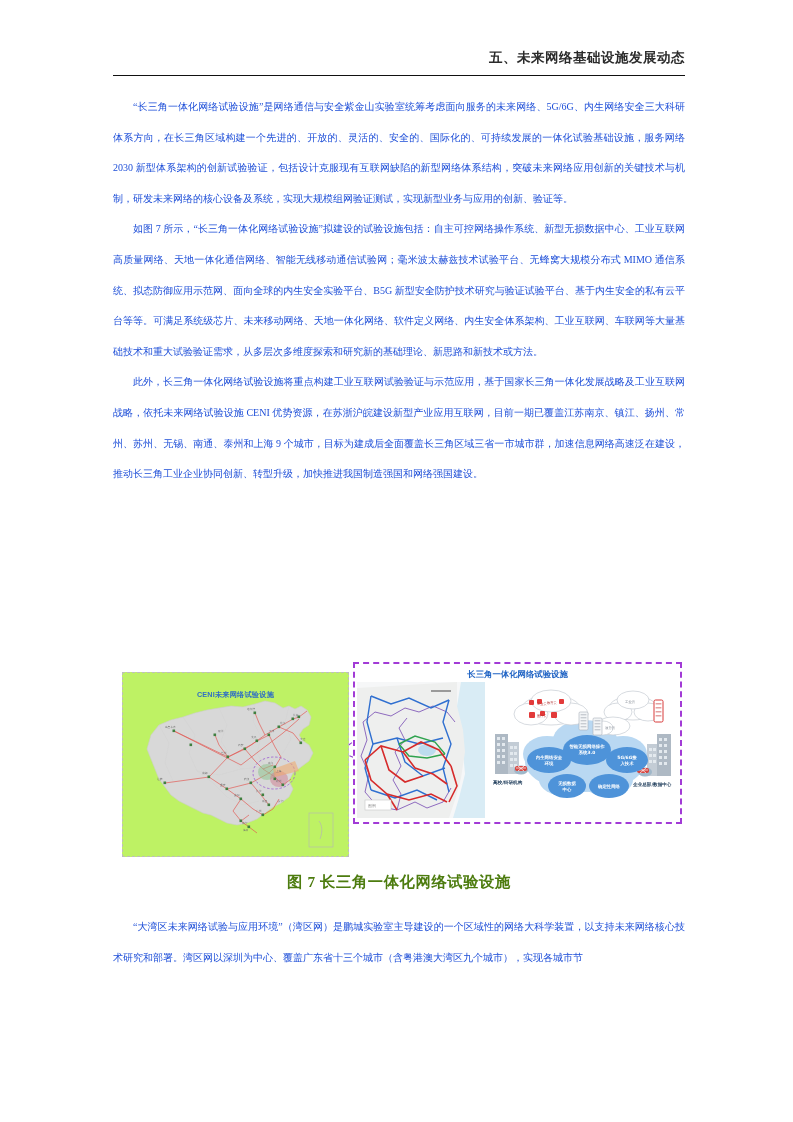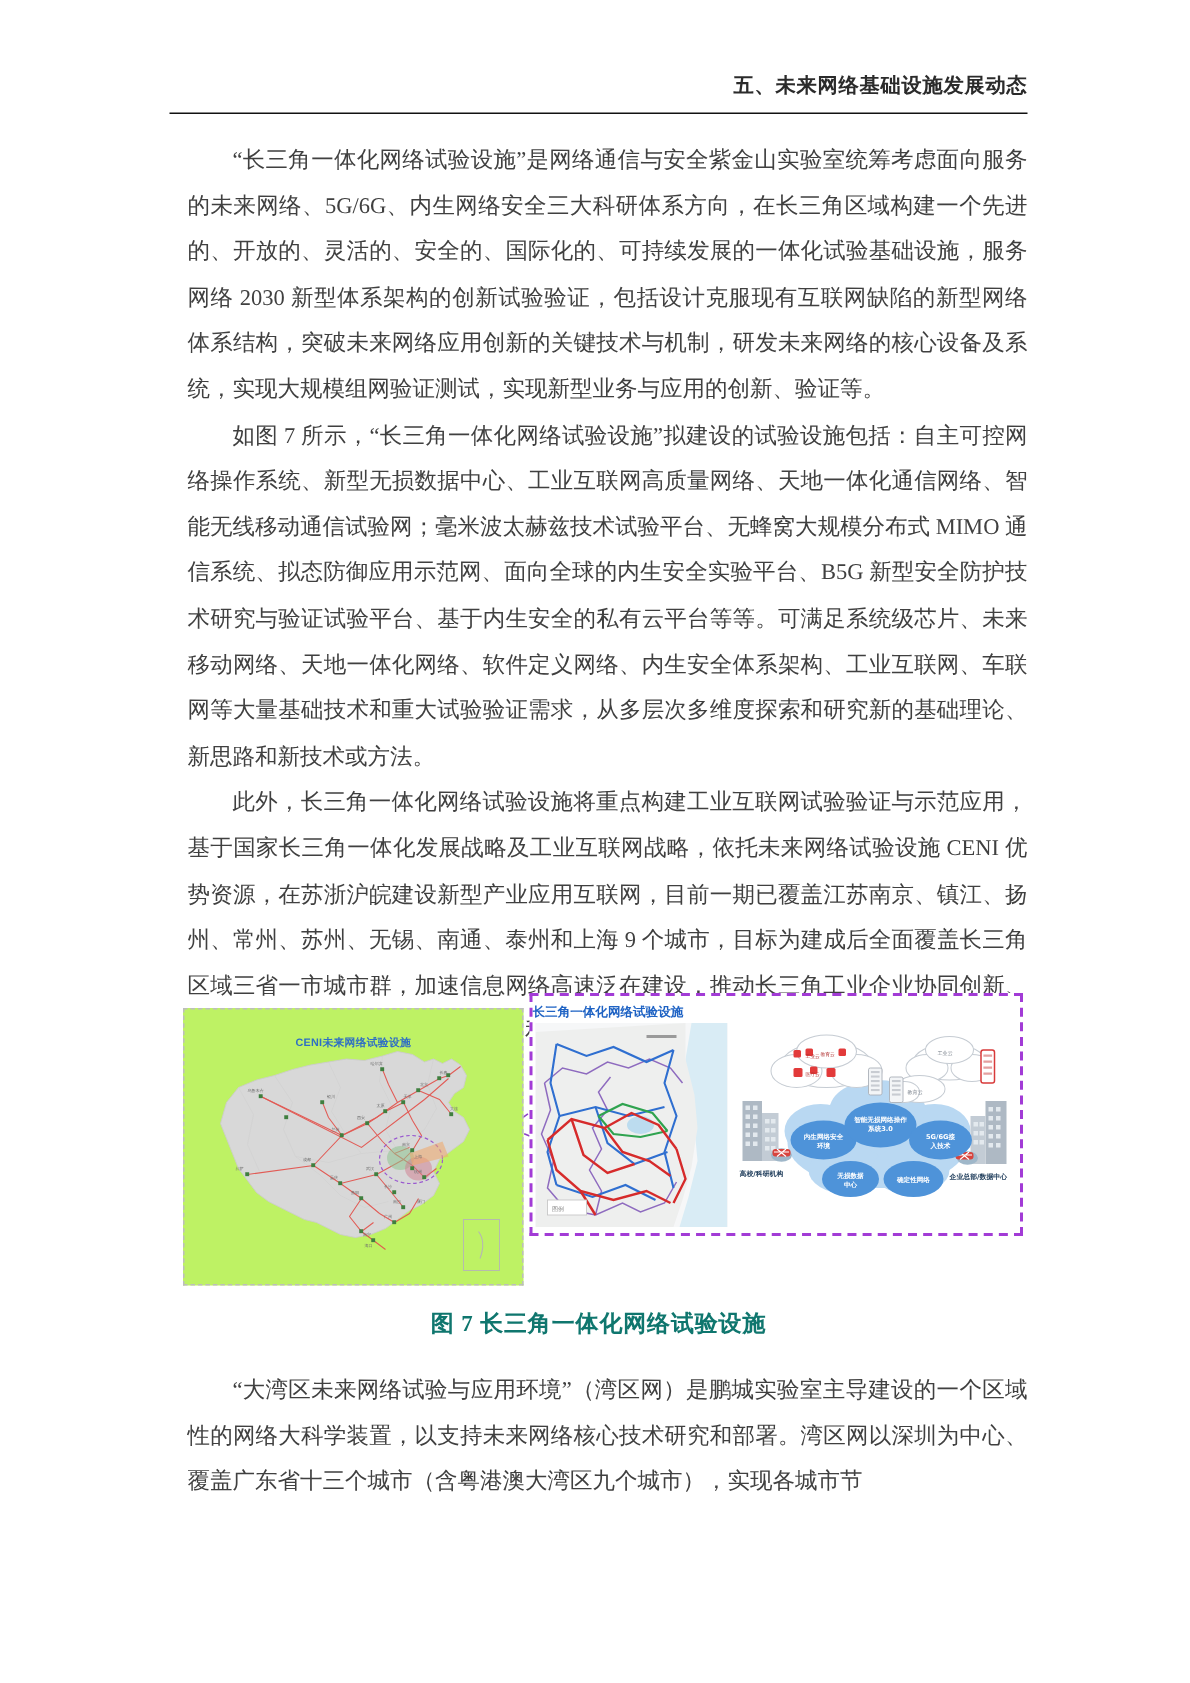--- a/index.html
+++ b/index.html
@@ -23,27 +23,27 @@
     font-weight:bold; font-size:13.5px; color:#2b2b2b; letter-spacing:.5px;
   }
   .header-rule {
     position:absolute; left:113px; top:75px; width:572px; height:1.4px;
     background:#111; 
   }
 
   
   .content { position:absolute; left:113px; top:92px; width:572px; }
   p.para {
-    margin:0 0 0 12px;
-    font-size:15px;
+    margin:0 0 0 0;
+    font-size:10px;
     line-height:30.6px;
     text-align:justify;
     text-justify:inter-ideograph;
     text-indent:2em;
-    color:#404040;
+    color:#1d4ed8;
     font-family:"Liberation Serif","DejaVu Serif",serif;
   }
 
   
   .figure-wrap {
     position:absolute; left:113px; top:655px; width:572px; height:212px;
   }
 
   
   .panel-left {
@@ -60,38 +60,38 @@
   .china-map { position:absolute; left:0; top:0; width:100%; height:100%; }
 
   
   .panel-right {
     position:absolute; left:240px; top:7px; width:325px; height:158px;
     border:2px dashed #a23bd6;
     background:#ffffff;
     overflow:hidden;
   }
   .panel-right .p-title {
-    position:absolute; left:0; right:0; top:5px; 
+    position:absolute; left:0; right:0; top:5px; text-align:center;
     font-family:Liberation Mono, monospace;
     font-weight:bold; font-size:8.4px; color:#1f63c4;
   }
   .yrd-map {
     position:absolute; left:2px; top:18px; width:128px; height:136px;
     background:#f4f6f7; overflow:hidden;
   }
   .arch { position:absolute; left:132px; top:18px; right:2px; bottom:2px; background:#fff; overflow:hidden;}
 
   
   .connector { position:absolute; left:228px; top:60px; width:46px; height:60px; }
 
   
   .fig-caption {
     position:absolute; left:113px; top:872px; width:572px;
     text-align:center; font-size:15.3px; font-weight:bold;
-    font-family:"Liberation Serif","DejaVu Serif",serif; color:#0f766e;
+    font-family:"Liberation Serif","DejaVu Serif",serif; color:#4d7c0f;
     letter-spacing:.6px;
   }
 
   
   .content2 { position:absolute; left:113px; top:912px; width:572px; }
   .sec-head {
     font-size:15.6px; line-height:30.6px; text-indent:2em;
     font-family:"Liberation Serif","DejaVu Serif",serif; color:#1b1b1b;
   }
   .sec-head .num { margin-right:1.1em; }

